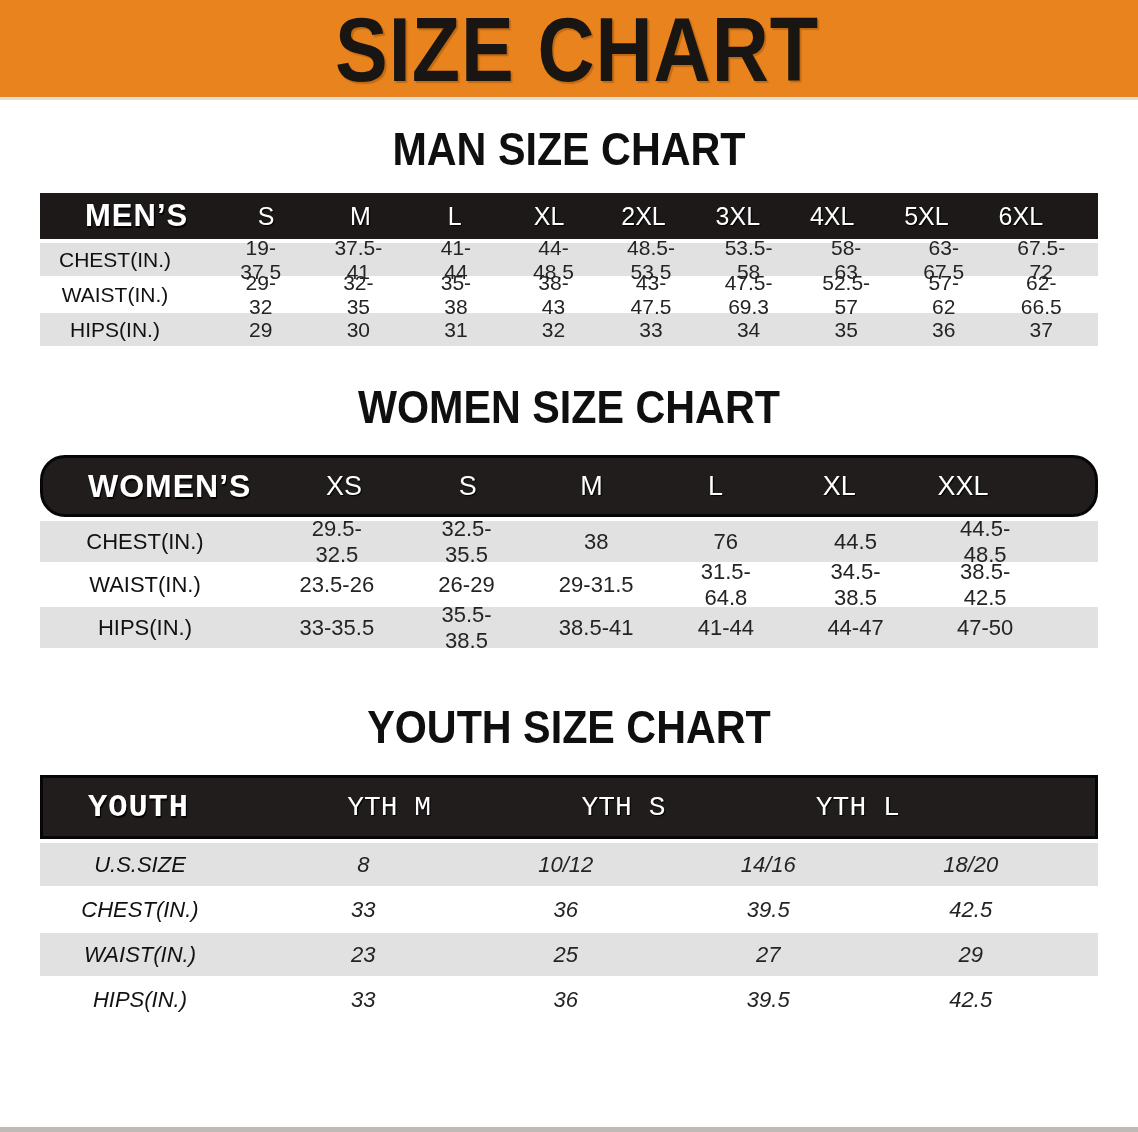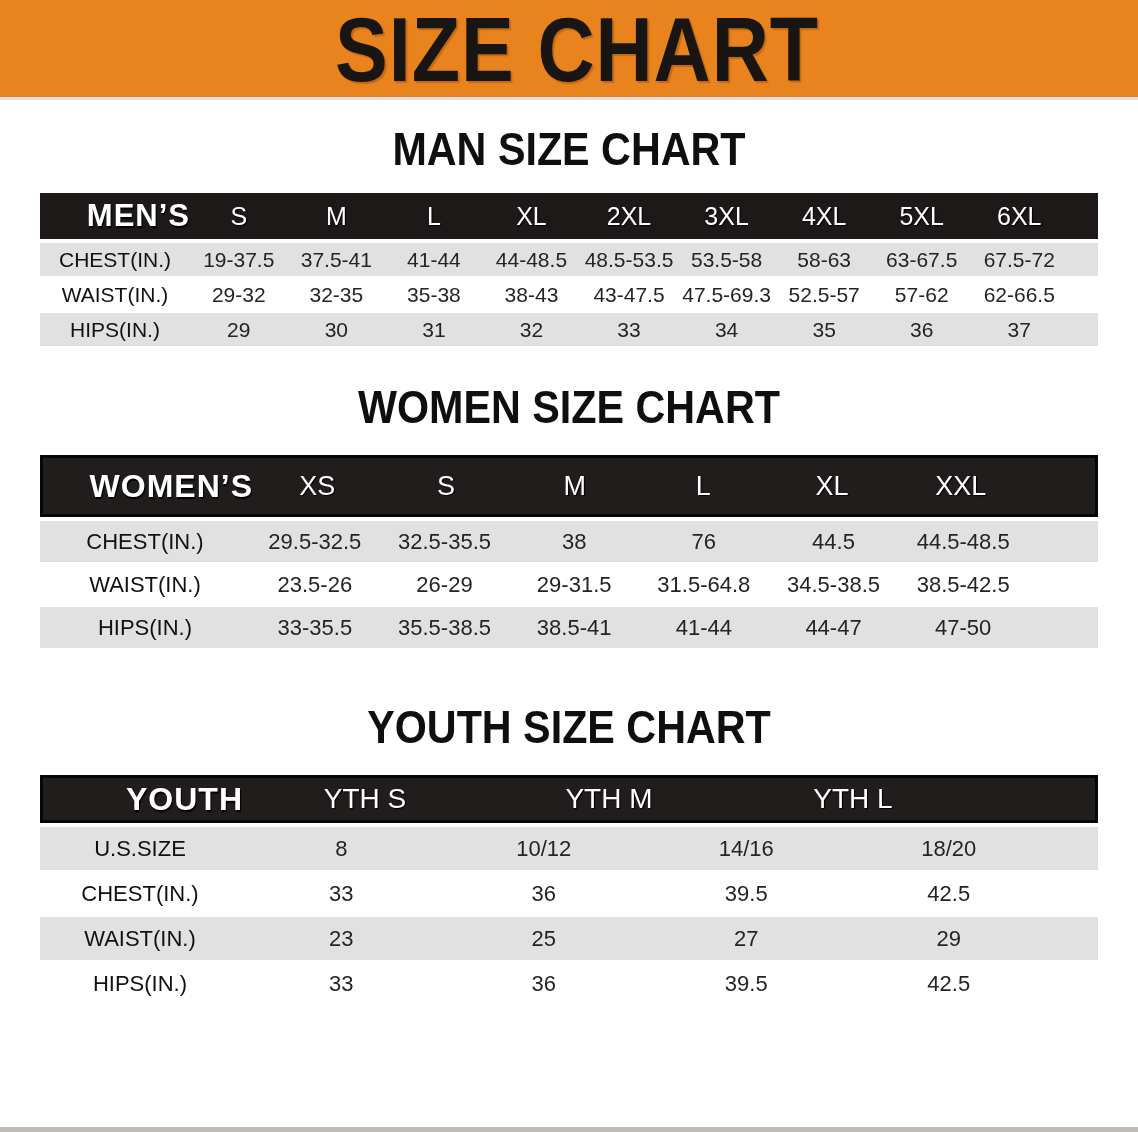--- a/index.html
+++ b/index.html
@@ -52,57 +52,58 @@
   .size-table { margin: 0 40px; width: 1058px; }
   .thead, .trow { display: flex; align-items: center; }
   .thead {
     background: #1c1918;
     color: #fff;
     margin-bottom: 4px;
   }
   .thead .group-label {
     font-weight: bold;
     letter-spacing: 1px;
-    text-align: right;
+    text-align: left;
     padding-left: 16px;
     text-shadow: 1px 2px 1px #000;
+    margin-left: 29px;
   }
   .thead .col-label { flex: 1; text-align: center; text-shadow: 1px 1px 1px #000; }
   .trow { color: #1d1d1d; }
   .trow.alt { background: #e1e1e1; }
-  .trow { margin-bottom: 2px; }
+  .trow { margin-bottom: 2px; gap: 44px; }
   .row-label { text-align: center; font-size: 22px; color: #111; }
   .cell { flex: 1; text-align: center; font-size: 22px; color: #242424; }
 
   
   .t-mens .thead { height: 46px; font-size: 25px; }
   .t-mens .group-label { flex: 0 0 150px; font-size: 31px; }
   .t-mens .row-label { flex: 0 0 150px; }
   .t-mens .trow { height: 33px; padding-right: 30px; }
   .t-mens .thead { padding-right: 30px; }
   .t-mens .cell, .t-mens .row-label { font-size: 21px; }
 
   
   .t-womens .thead {
     height: 62px; font-size: 27px;
     border: 3px solid #060606; background: #201d1c;
   }
   .t-womens .group-label { flex: 0 0 210px; font-size: 32px; }
   .t-womens .row-label { flex: 0 0 210px; }
   .t-womens .trow { height: 41px; padding-right: 70px; }
-  .t-womens .thead { padding-right: 70px; }
+  .t-womens .thead { padding-right: 70px; border-radius: 25px; }
 
   
   .t-youth .thead {
-    height: 48px; font-size: 28px;
-    border: 3px solid #060606; background: #201d1c;
+    height: 64px; font-size: 28px;
+    border: 3px solid #060606; background: #201d1c; font-family: Liberation Mono, monospace;
   }
   .t-youth .group-label { flex: 0 0 200px; font-size: 32px; }
   .t-youth .row-label { flex: 0 0 200px; }
-  .t-youth .trow { height: 43px; padding-right: 48px; }
+  .t-youth .trow { height: 43px; padding-right: 48px; font-style: italic; }
   .t-youth .thead { padding-right: 120px; }
 
   
   .disclaimer {
     margin: 26px 0 0 40px;
     color: #a2332a;
   }
   .disclaimer p {
     font-size: 30px;
     line-height: 40px;
@@ -221,22 +222,22 @@
         <span class="cell">44-47</span>
         <span class="cell">47-50</span>
       </div>
     </div>
 
   <h2 class="section-heading heading-youth">YOUTH SIZE CHART</h2>
 
   <div class="size-table t-youth">
       <div class="thead">
         <span class="group-label">YOUTH</span>
+        <span class="col-label">YTH M</span>
         <span class="col-label">YTH S</span>
-        <span class="col-label">YTH M</span>
         <span class="col-label">YTH L</span>
       </div>
       <div class="trow alt">
         <span class="row-label">U.S.SIZE</span>
         <span class="cell">8</span>
         <span class="cell">10/12</span>
         <span class="cell">14/16</span>
         <span class="cell">18/20</span>
       </div>
       <div class="trow ">

